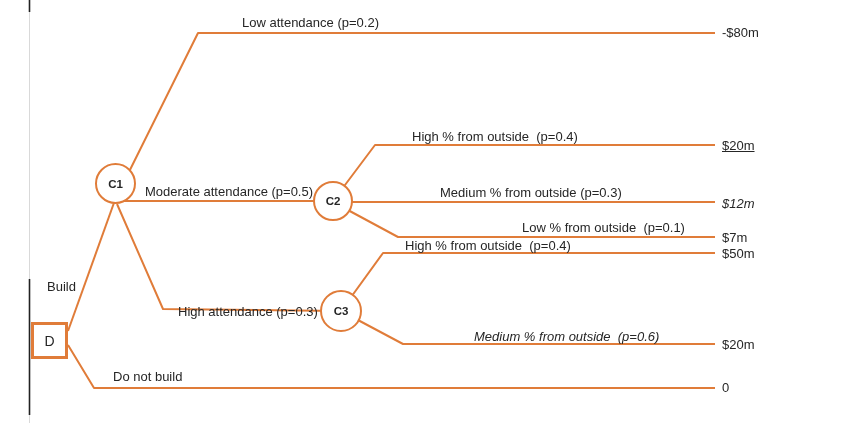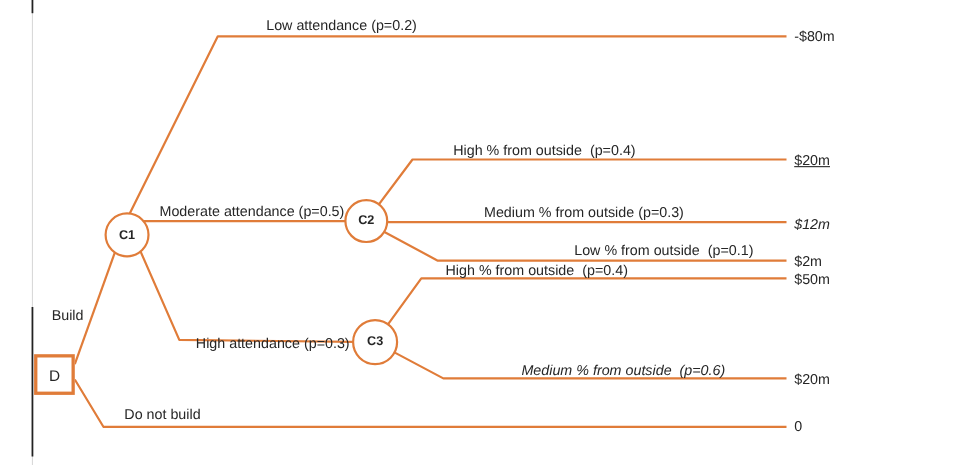--- a/index.html
+++ b/index.html
@@ -69,21 +69,21 @@
     <polyline points="333,201 375,145 715,145"></polyline>
     <polyline points="333,202 715,202"></polyline>
     <polyline points="333,202 398,237 715,237"></polyline>
     <polyline points="341,311 383,253 715,253"></polyline>
     <polyline points="341,311 403,344 715,344"></polyline>
   </svg>
 
   <div class="node decision" style="left:31px;top:322px;width:37px;height:37px;">
     <span>D</span>
   </div>
-  <div class="node chance" style="left:95px;top:193px;width:41px;height:41px;">
+  <div class="node chance" style="left:95px;top:163px;width:41px;height:41px;">
     <span>C1</span>
   </div>
   <div class="node chance" style="left:313px;top:181px;width:40px;height:40px;">
     <span>C2</span>
   </div>
   <div class="node chance" style="left:320px;top:290px;width:42px;height:42px;">
     <span>C3</span>
   </div>
 
   <div class="lbl" style="left:47px;top:279px;">Build</div>
@@ -93,18 +93,18 @@
   <div class="lbl" style="left:178px;top:304px;">High attendance (p=0.3)</div>
   <div class="lbl" style="left:412px;top:129px;">High % from outside  (p=0.4)</div>
   <div class="lbl" style="left:440px;top:185px;">Medium % from outside (p=0.3)</div>
   <div class="lbl" style="left:522px;top:220px;">Low % from outside  (p=0.1)</div>
   <div class="lbl" style="left:405px;top:238px;">High % from outside  (p=0.4)</div>
   <div class="lbl" style="left:474px;top:329px;font-style:italic;">Medium % from outside  (p=0.6)</div>
 
   <div class="payoff" style="left:722px;top:25px;">-$80m</div>
   <div class="payoff" style="left:722px;top:138px;text-decoration:underline;">$20m</div>
   <div class="payoff" style="left:722px;top:196px;font-style:italic;">$12m</div>
-  <div class="payoff" style="left:722px;top:230px;">$2m</div>
+  <div class="payoff" style="left:722px;top:230px;">$7m</div>
   <div class="payoff" style="left:722px;top:246px;">$50m</div>
   <div class="payoff" style="left:722px;top:337px;">$20m</div>
   <div class="payoff" style="left:722px;top:380px;">0</div>
 
 </div>
 
 </body></html>

